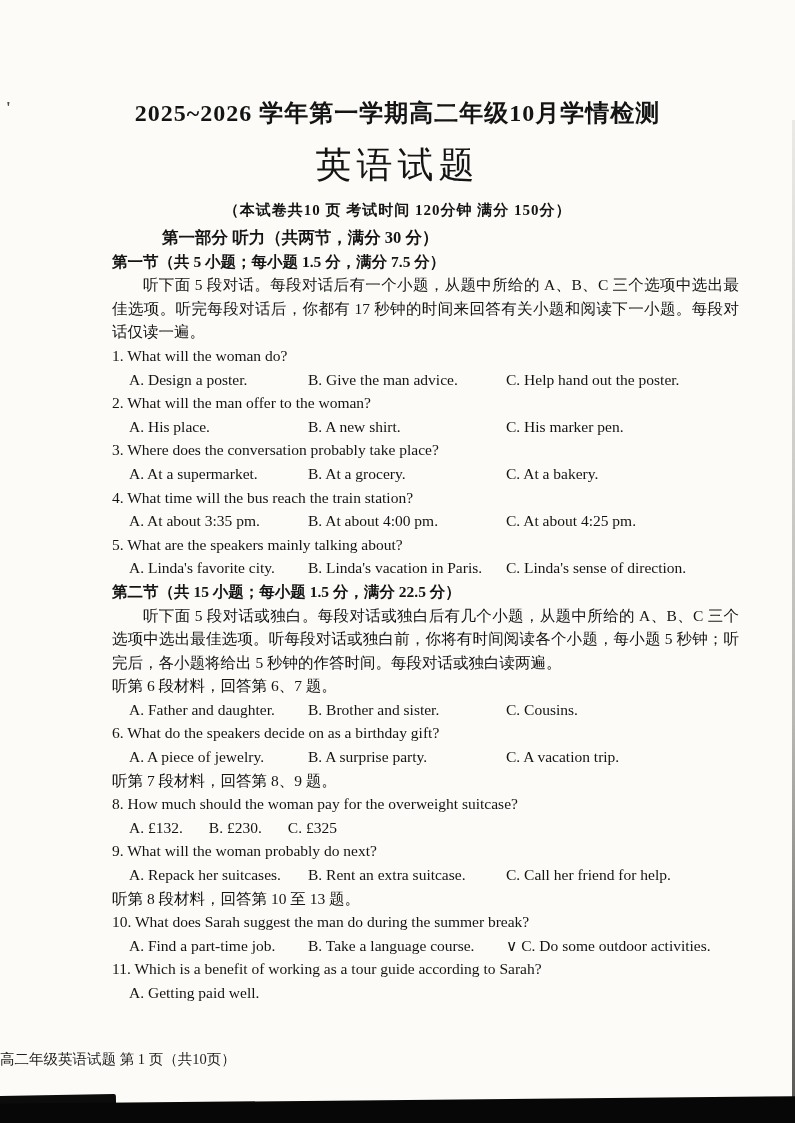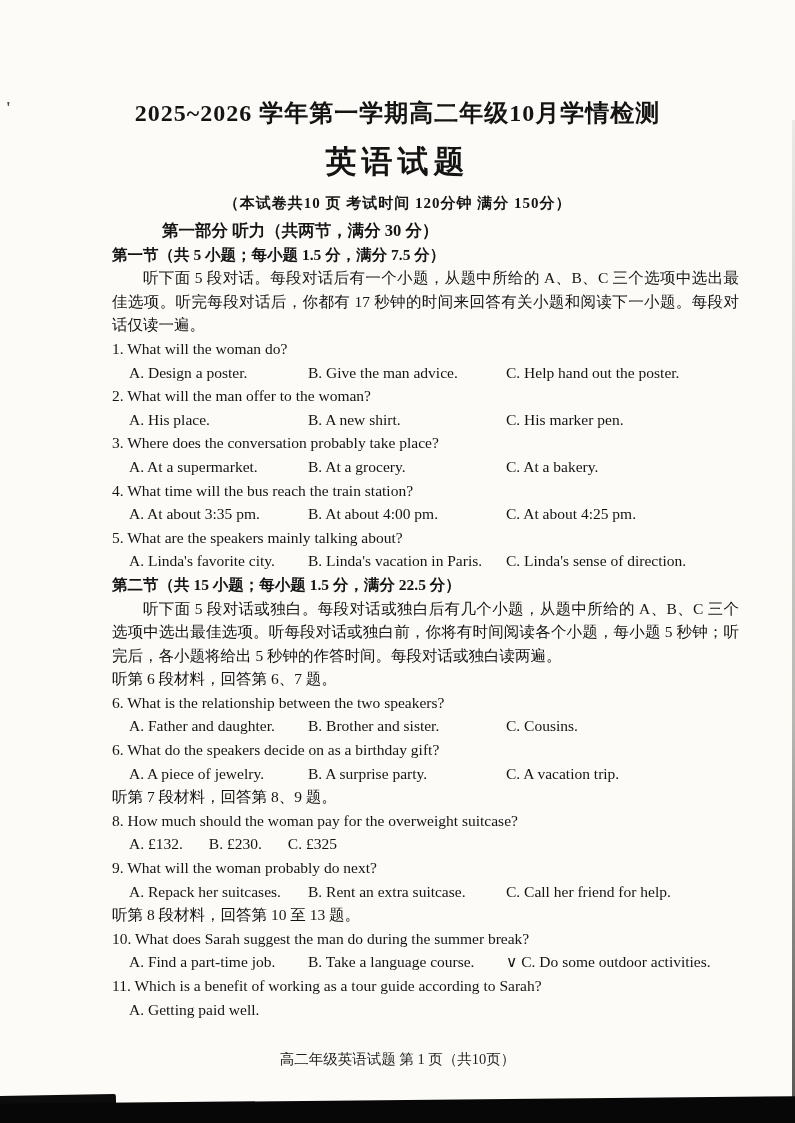--- a/index.html
+++ b/index.html
@@ -9,21 +9,21 @@
     width:795px; height:1123px;
     margin:0 auto;
     background:#fcfbf8;
     overflow:hidden;
     font-family:"Liberation Serif","DejaVu Serif",serif;
     color:#141414;
   }
   
   .header { text-align:center; padding-top:97px; }
   .title   { font-size:24px; font-weight:bold; letter-spacing:1px; }
-  .subtitle{ font-size:31px; font-weight:bold; margin-top:12px; letter-spacing:5px; }
+  .subtitle{ font-size:36px; font-weight:normal; margin-top:12px; letter-spacing:5px; }
   .meta    { font-size:15px; font-weight:bold; margin-top:11px; letter-spacing:1px; }
 
   
   .content {
     margin-top:6px;
     padding:0 56px 0 112px;
     font-size:15.5px;
     line-height:23.6px;
   }
   .part     { font-weight:bold; font-size:16.5px; padding-left:50px; }
@@ -31,21 +31,21 @@
   .para     { text-indent:2em; text-align:justify; }
   .material { }
   .q-text   { }
   .options  { display:grid; grid-template-columns:179px 198px auto; padding-left:17px; }
   .options.tight { display:flex; gap:26px; }
   .option   { white-space:nowrap; }
 
   
   .footer {
     position:absolute; bottom:54px; left:0; width:100%;
-    text-align:center; font-size:14.5px; color:#1c1c1c;
+    text-align:left; font-size:14.5px; color:#1c1c1c;
   }
 
   
   .scan-bottom {
     position:absolute; left:-12px; bottom:-9px;
     width:820px; height:32px;
     background:#070707;
     transform:rotate(-0.55deg);
   }
   .scan-bottom-blob {
@@ -117,21 +117,20 @@
         <div class="options">
           <span class="option">A. Linda's favorite city.</span>
           <span class="option">B. Linda's vacation in Paris.</span>
           <span class="option">C. Linda's sense of direction.</span>
         </div>
       </div>
       <div class="section">第二节（共 15 小题；每小题 1.5 分，满分 22.5 分）</div>
       <div class="para">听下面 5 段对话或独白。每段对话或独白后有几个小题，从题中所给的 A、B、C 三个选项中选出最佳选项。听每段对话或独白前，你将有时间阅读各个小题，每小题 5 秒钟；听完后，各小题将给出 5 秒钟的作答时间。每段对话或独白读两遍。</div>
       <div class="material">听第 6 段材料，回答第 6、7 题。</div>
       <div class="question">
-        <div class="q-text">6. What is the relationship between the two speakers?</div>
         <div class="options">
           <span class="option">A. Father and daughter.</span>
           <span class="option">B.  Brother and sister.</span>
           <span class="option">C. Cousins.</span>
         </div>
       </div>
       <div class="question">
         <div class="q-text">6. What do the speakers decide on as a birthday gift?</div>
         <div class="options">
           <span class="option">A. A piece of jewelry.</span>

